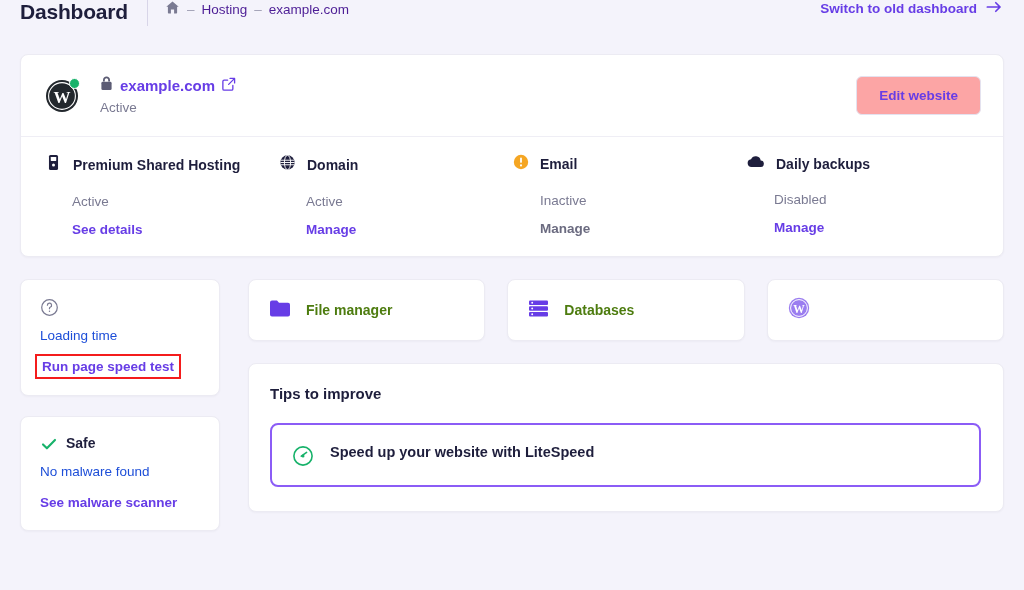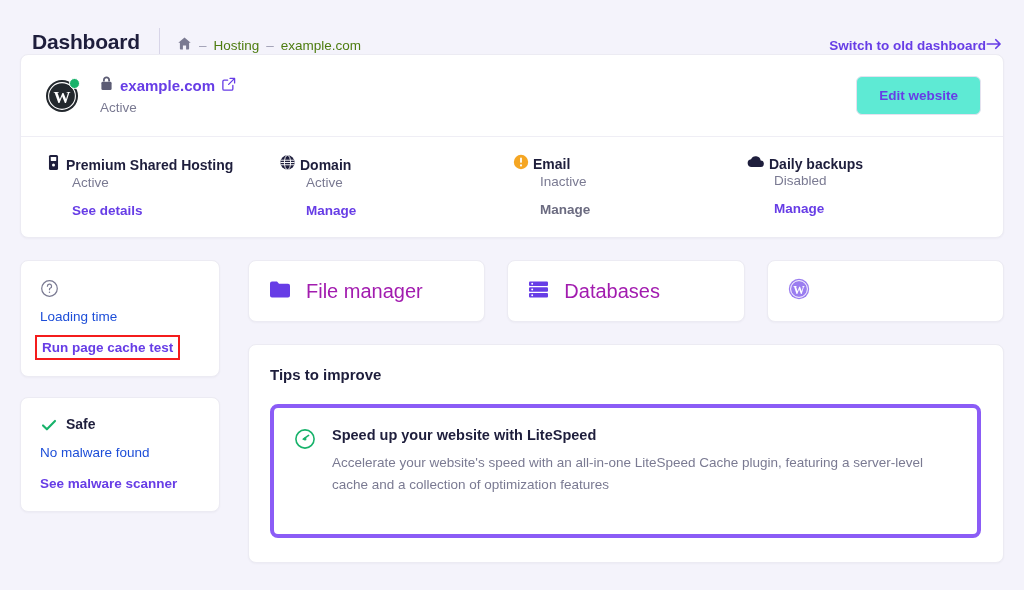--- a/index.html
+++ b/index.html
@@ -11,22 +11,22 @@
     background: #f4f3fb;
     font-family: "Liberation Sans", sans-serif;
     color: #2f1c6a;
     overflow: hidden;
   }
 
   
   .header {
     height: 54px;
     display: flex;
-    align-items: flex-end;
-    padding: 0 22px 0 32px;
+    align-items: flex-start;
+    padding: 0 22px 0 20px;
   }
   .page-title {
     font-size: 21px;
     font-weight: bold;
     color: #1e1e3c;
     letter-spacing: -0.2px;
   }
   .header-divider {
     width: 1px;
     height: 26px;
@@ -35,26 +35,26 @@
   }
   .breadcrumb {
     display: flex;
     align-items: center;
     gap: 7px;
     font-size: 13.5px;
     color: #7a7a92;
   }
   .breadcrumb .home-ic { display: block; }
   .breadcrumb-sep { color: #9b9bb0; }
-  .breadcrumb-item { color: #4d7c0f; }
+  .breadcrumb-item { color: #4c1d95; }
   .header-spacer { flex: 1; }
   .switch-link {
     display: flex;
     align-items: center;
-    gap: 0;
+    gap: 9px;
     font-size: 13.5px;
     font-weight: bold;
     color: #673de6;
     cursor: pointer;
     white-space: nowrap;
   }
 
   
   .card {
     background: #ffffff;
@@ -109,41 +109,41 @@
     cursor: pointer;
   }
   .ext-ic { display: block; cursor: pointer; }
   .site-status {
     font-size: 13.5px;
     color: #7a7a92;
   }
   .btn-outline {
     border: 1px solid #e4e2ef;
     border-radius: 6px;
-    background: #5eead4;
+    background: #fca5a5;
     color: #673de6;
     font-family: "Liberation Sans", sans-serif;
     font-size: 13.5px;
     font-weight: bold;
     padding: 11px 22px;
     cursor: pointer;
     white-space: nowrap;
   }
 
   
   .services {
     display: flex;
     padding: 17px 22px 19px 24px;
   }
   .service { flex: 1; min-width: 0; padding-right: 12px; }
   .svc-head {
     display: flex;
     align-items: center;
-    gap: 4px;
-    margin-bottom: 0;
+    gap: 11px;
+    margin-bottom: 19px;
   }
   .svc-ic { display: block; flex: 0 0 auto; }
   .svc-title {
     font-size: 14px;
     font-weight: bold;
     color: #1e1e3c;
   }
   .svc-status {
     font-size: 13.5px;
     color: #7a7a92;
@@ -210,39 +210,39 @@
   .tile {
     flex: 1;
     display: flex;
     align-items: center;
     gap: 15px;
     padding: 17px 20px;
     cursor: pointer;
     min-height: 56px;
   }
   .tile-label {
-    font-size: 20px;
-    font-weight: normal;
-    color: #a21caf;
+    font-size: 14px;
+    font-weight: bold;
+    color: #4d7c0f;
     white-space: nowrap;
   }
   .tile-ic { display: block; flex: 0 0 auto; }
 
   
   .tips-card { padding: 21px 22px 24px 21px; }
   .tips-title {
     font-size: 15px;
     font-weight: bold;
     color: #1e1e3c;
     margin-bottom: 21px;
   }
   .tip-box {
-    border: 4px solid #8b5cf6;
+    border: 2px solid #8b5cf6;
     border-radius: 8px;
-    padding: 19px 20px 21px 20px;
+    padding: 19px 20px 14px 20px;
     display: flex;
     gap: 16px;
   }
   .tip-ic { flex: 0 0 auto; margin-top: 1px; }
   .tip-body { flex: 1; min-width: 0; }
   .tip-title {
     font-size: 14.5px;
     font-weight: bold;
     color: #1e1e3c;
     margin-bottom: 9px;
@@ -390,21 +390,21 @@
         <div class="mini-icon-row">
           <span>
             <svg width="19" height="19" viewBox="0 0 20 20" fill="none" stroke="#7a7a92" stroke-width="1.3">
               <circle cx="10" cy="10" r="8.2"></circle>
               <path d="M7.8 7.6a2.2 2.2 0 1 1 2.9 2.1c-.5.2-.7.6-.7 1.1v.5" stroke-linecap="round"></path>
               <circle cx="10" cy="13.9" r="0.75" fill="#7a7a92" stroke="none"></circle>
             </svg>
           </span>
         </div>
         <div class="mini-sub">Loading time</div>
-        <span class="mini-link highlighted">Run page cache test</span>
+        <span class="mini-link highlighted">Run page speed test</span>
       </div>
 
       <div class="card mini-card">
         <div class="mini-icon-row">
           <span>
             <svg width="18" height="18" viewBox="0 0 18 18" fill="none" stroke="#17b26a" stroke-width="2.1" stroke-linecap="round" stroke-linejoin="round">
               <path d="M3 9.4 6.9 13.3 15 4.9"></path>
             </svg>
           </span>
           <span class="mini-title">Safe</span>
@@ -459,20 +459,19 @@
         <div class="tip-box">
           <span class="tip-ic">
             <svg width="22" height="22" viewBox="0 0 22 22" fill="none" stroke="#17b26a" stroke-width="1.6" stroke-linecap="round">
               <circle cx="11" cy="11" r="9.1"></circle>
               <path d="M14.6 7.4 9.3 11.2"></path>
               <circle cx="11" cy="11" r="1.5" fill="#17b26a" stroke="none"></circle>
             </svg>
           </span>
           <div class="tip-body">
             <div class="tip-title">Speed up your website with LiteSpeed</div>
-            <div class="tip-desc">Accelerate your website's speed with an all-in-one LiteSpeed Cache plugin, featuring a server-level cache and a collection of optimization features</div>
           </div>
         </div>
       </div>
 
     </div>
   </div>
 </div>
 
 </body></html>

